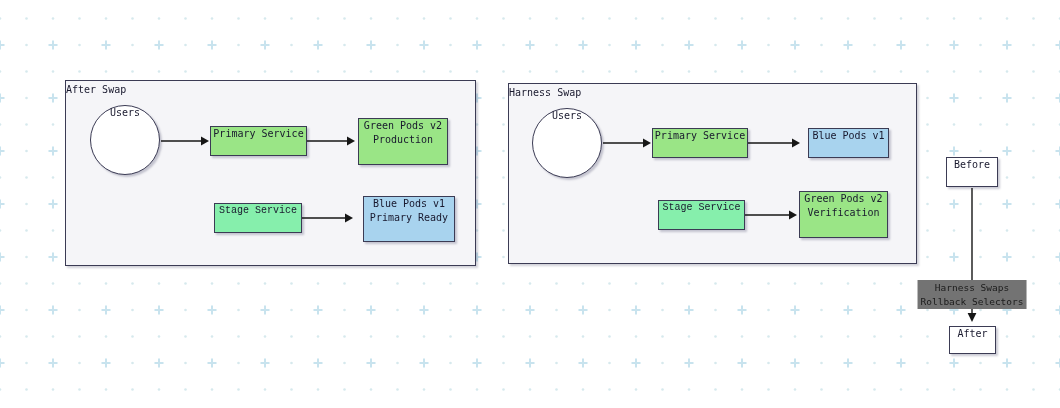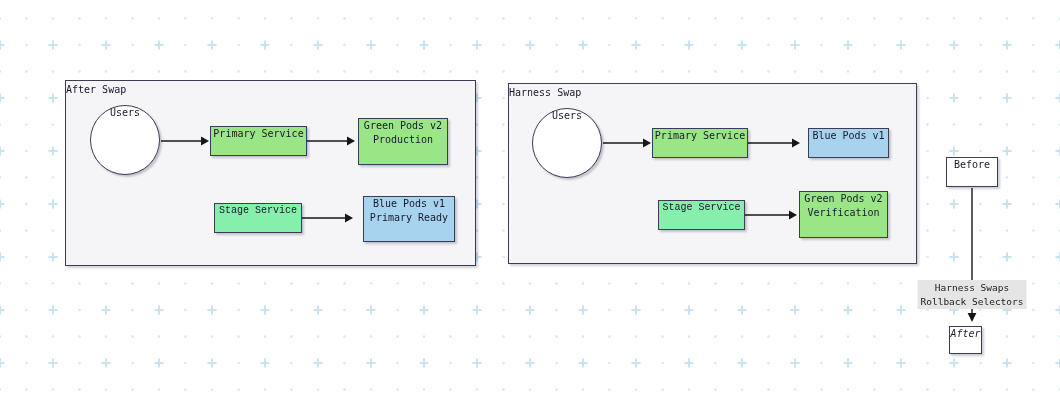--- a/index.html
+++ b/index.html
@@ -42,21 +42,21 @@
   .node.tan{background:#86efac;font-family:Liberation Mono, monospace;}
   .node.white{background:#ffffff;}
   .circle{border-radius:50%;}
 
   .edges{position:absolute;left:0;top:0;z-index:3;pointer-events:none;}
 
   .edge-label{
     position:absolute;
     left:972px;top:280px;
     transform:translateX(-50%);
-    background:#e5e5e5;
+    background:#737373;
     text-align:center;
     font-size:9.5px;
     line-height:13.5px;
     padding:1px 3px;
     white-space:nowrap;
     color:#1c1c1c;
     z-index:4;
   }
 </style>
 </head>
@@ -119,21 +119,21 @@
     <span>Stage Service</span>
   </div>
   <div class="node green" style="left:799px;top:191px;width:89px;height:47px;">
     <span>Green Pods v2</span>
     <span>Verification</span>
   </div>
 
   <div class="node white" style="left:946px;top:157px;width:52px;height:30px;">
     <span>Before</span>
   </div>
-  <div class="node white" style="left:949px;top:326px;width:33px;height:28px;font-style:italic;">
+  <div class="node white" style="left:949px;top:326px;width:47px;height:28px;">
     <span>After</span>
   </div>
 
   <svg class="edges" width="1060" height="408" xmlns="http://www.w3.org/2000/svg">
     <g stroke="#161616" stroke-width="1.4" fill="#161616">
       <g>
         <line x1="161" y1="141" x2="201" y2="141"></line>
         <polygon points="201,136.6 209,141 201,145.4" stroke="none"></polygon>
       </g>
       <g>

